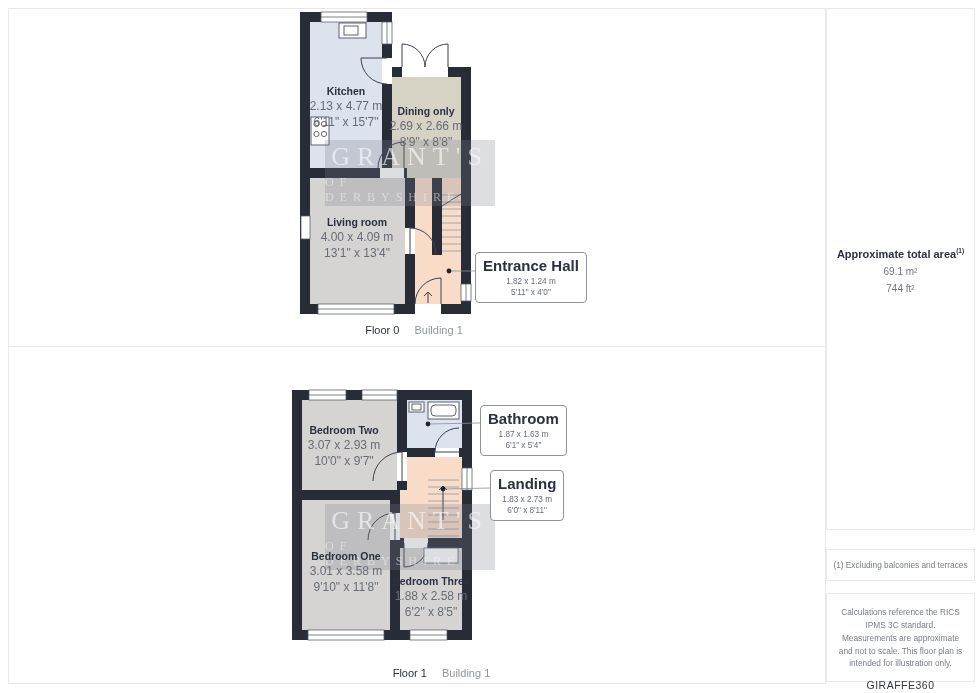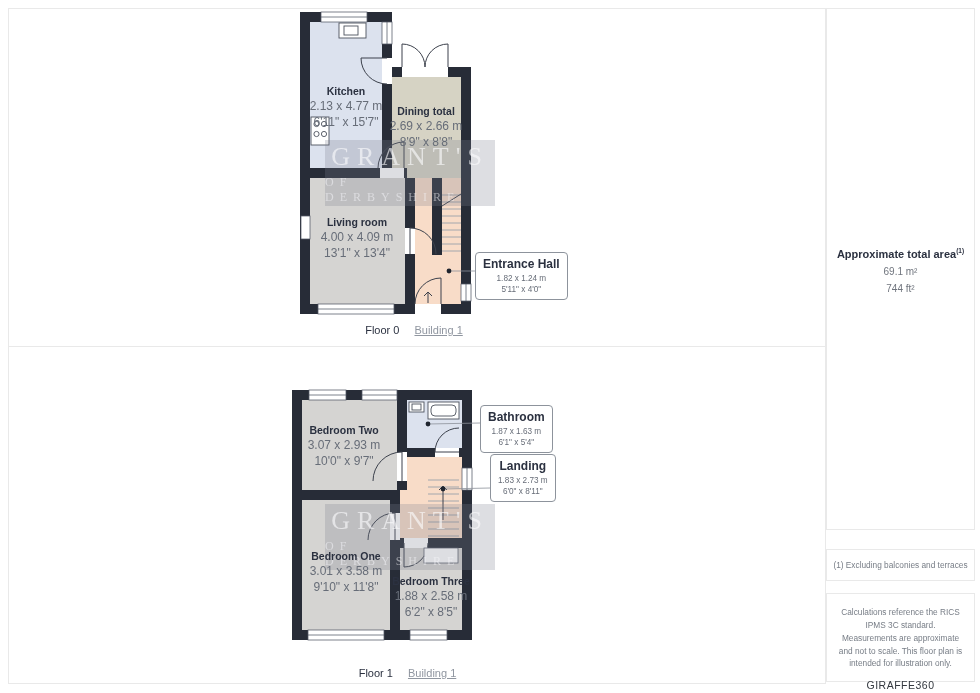--- a/index.html
+++ b/index.html
@@ -7,26 +7,26 @@
         font-family:"Liberation Sans",sans-serif;}
   .panel{position:absolute;border:1px solid #e9e9e9;background:#fff;box-sizing:border-box;}
   #plan-svg{position:absolute;left:0;top:0;}
   
   .room-label{position:absolute;transform:translateX(-50%);text-align:center;white-space:nowrap;}
   .room-label .rl-title{font-size:10.5px;font-weight:bold;color:#2b3140;margin-bottom:2px;text-align:center;}
   .room-label .rl-dim{font-size:12px;color:#676d78;line-height:1.3;}
   
   .callout{position:absolute;background:#fff;border:1px solid #8d939c;border-radius:4px;
            padding:4px 7px;text-align:center;white-space:nowrap;}
-  .callout .co-title{font-size:12px;font-weight:bold;color:#2b3140;margin-bottom:2px;}
+  .callout .co-title{font-size:15px;font-weight:bold;color:#2b3140;margin-bottom:2px;}
   .callout .co-dim{font-size:8.2px;color:#676d78;line-height:1.35;}
   
   .floor-caption{position:absolute;transform:translateX(-50%);white-space:nowrap;font-size:11px;}
   .floor-caption .fc-floor{font-weight:normal;color:#2b3140;}
-  .floor-caption .fc-building{color:#9096a0;margin-left:15px;text-decoration:underline;}
+  .floor-caption .fc-building{color:#9096a0;margin-left:15px;}
   
   .watermark{position:absolute;background:rgba(123,128,144,0.26);display:flex;flex-direction:column;
              align-items:center;justify-content:center;font-family:"Liberation Serif",serif;}
   .watermark .wm1{font-size:26px;letter-spacing:7px;color:rgba(252,252,254,0.62);}
   .watermark .wm2{font-size:12px;letter-spacing:6px;color:rgba(250,250,253,0.5);margin-top:3px;}
   
   #sidebar-area{padding-top:238px;text-align:center;}
   #sidebar-area .sa-title{font-size:11px;font-weight:bold;color:#2b3140;}
   #sidebar-area .sa-title sup{font-size:6.5px;}
   #sidebar-area .sa-val{font-size:10px;color:#70757e;margin-top:6px;}
@@ -252,21 +252,21 @@
     <div class="wm1">GRANT'S</div>
     <div class="wm2">OF DERBYSHIRE</div>
   </div>
 
   <div class="room-label" style="left:346px;top:85px;">
     <div class="rl-title">Kitchen</div>
     <div class="rl-dim">2.13 x 4.77 m</div>
     <div class="rl-dim">6'11" x 15'7"</div>
   </div>
   <div class="room-label" style="left:426px;top:105px;">
-    <div class="rl-title">Dining total</div>
+    <div class="rl-title">Dining only</div>
     <div class="rl-dim">2.69 x 2.66 m</div>
     <div class="rl-dim">8'9" x 8'8"</div>
   </div>
   <div class="room-label" style="left:357px;top:216px;">
     <div class="rl-title">Living room</div>
     <div class="rl-dim">4.00 x 4.09 m</div>
     <div class="rl-dim">13'1" x 13'4"</div>
   </div>
   <div class="callout" style="left:475px;top:252px;">
     <div class="co-title">Entrance Hall</div>
@@ -280,32 +280,32 @@
   <div class="room-label" style="left:344px;top:424px;">
     <div class="rl-title">Bedroom Two</div>
     <div class="rl-dim">3.07 x 2.93 m</div>
     <div class="rl-dim">10'0" x 9'7"</div>
   </div>
   <div class="callout" style="left:480px;top:405px;">
     <div class="co-title">Bathroom</div>
     <div class="co-dim">1.87 x 1.63 m</div>
     <div class="co-dim">6'1" x 5'4"</div>
   </div>
-  <div class="callout" style="left:490px;top:454px;">
+  <div class="callout" style="left:490px;top:470px;">
     <div class="co-title">Landing</div>
     <div class="co-dim">1.83 x 2.73 m</div>
     <div class="co-dim">6'0" x 8'11"</div>
   </div>
   <div class="room-label" style="left:346px;top:550px;">
     <div class="rl-title">Bedroom One</div>
     <div class="rl-dim">3.01 x 3.58 m</div>
     <div class="rl-dim">9'10" x 11'8"</div>
   </div>
   <div class="room-label" style="left:431px;top:575px;">
     <div class="rl-title">Bedroom Three</div>
     <div class="rl-dim">1.88 x 2.58 m</div>
     <div class="rl-dim">6'2" x 8'5"</div>
   </div>
-  <div class="floor-caption" style="left:404px;top:667px;padding-left:7px;">
+  <div class="floor-caption" style="left:438px;top:667px;padding-left:7px;">
     <span class="fc-floor">Floor 1</span><span class="fc-building">Building 1</span>
   </div>
 
 </div>
 
 </body></html>

